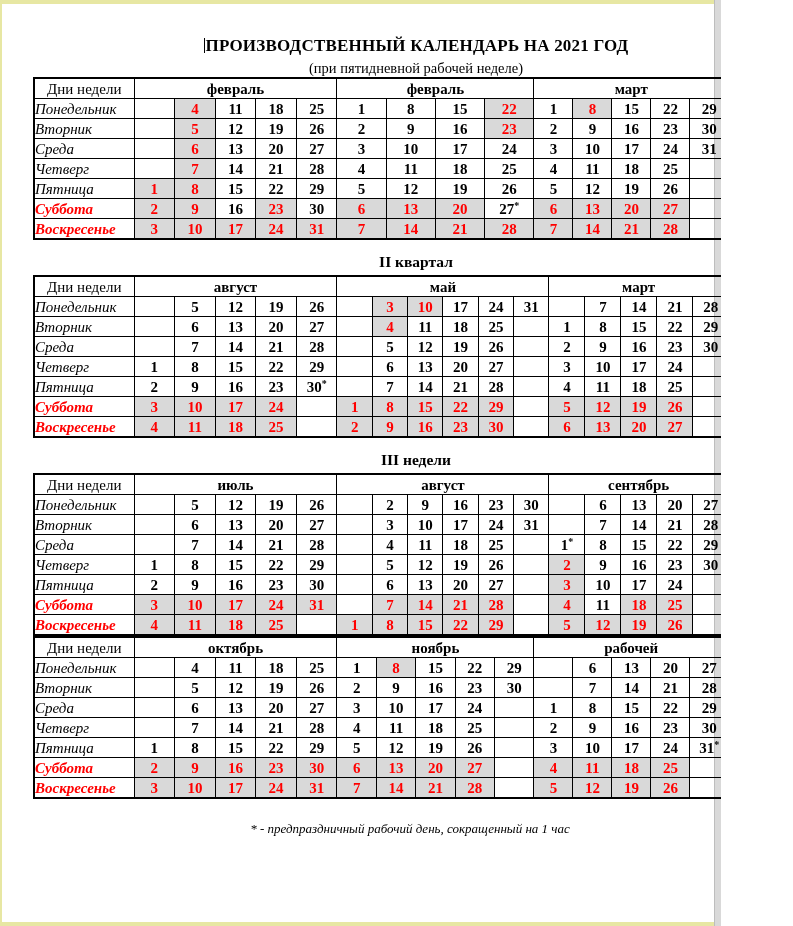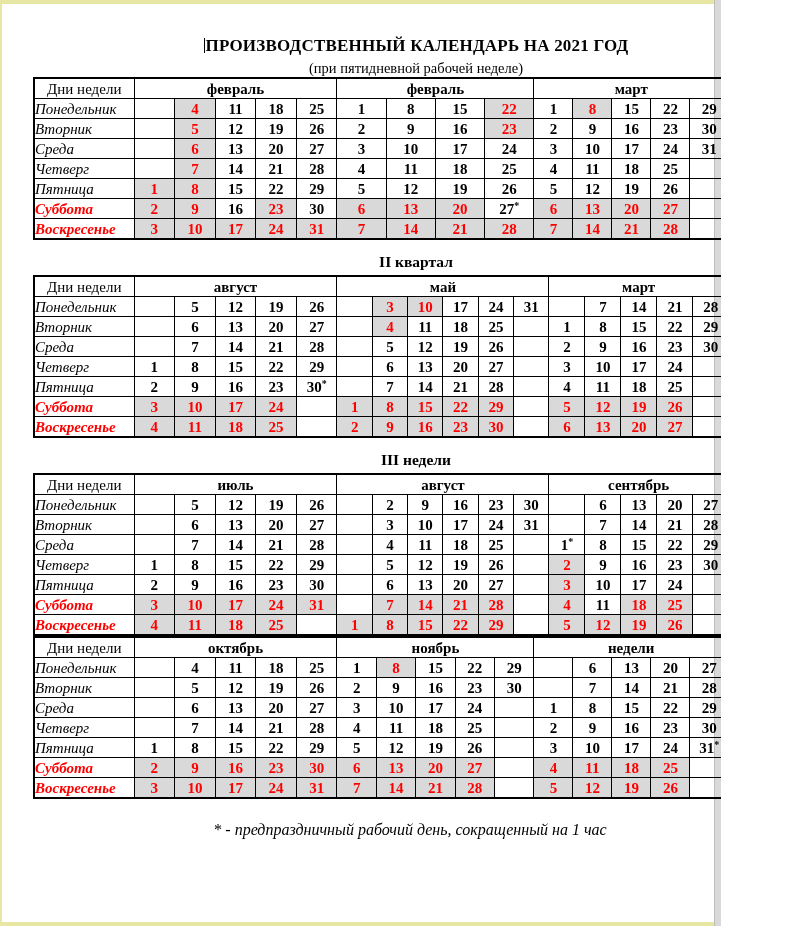--- a/index.html
+++ b/index.html
@@ -18,21 +18,21 @@
   table.cal{border-collapse:collapse;table-layout:fixed;margin-left:33px;border:2px solid #000;}
   table.cal td{border:1px solid #000;height:19px;padding:0;font-size:15px;line-height:18px;
                overflow:hidden;white-space:nowrap;}
   td.day-hdr{font-weight:normal;text-align:center;padding-left:4px;}
   td.month-hdr{font-weight:bold;text-align:center;}
   td.day-lbl{text-align:left;padding-left:4px;font-style:italic;}
   td.day-lbl.wk{color:#ff0000;font-weight:bold;}
   td.num{font-weight:bold;text-align:center;}
   td.num.hol{background:#d9d9d9;color:#ff0000;}
   .ast{font-size:10px;vertical-align:5px;line-height:0;}
-  .footnote{text-align:center;padding-left:40px;font-size:16px;font-style:italic;margin-top:22px;}
+  .footnote{text-align:center;padding-left:40px;font-size:13px;font-style:italic;margin-top:22px;}
 </style>
 </head>
 <body>
 
 <div class="page">
   <div class="edge-top"></div>
   <div class="edge-left"></div>
   <div class="edge-bottom"></div>
   <div class="scrollbar"></div>
 
@@ -534,21 +534,21 @@
           <col style="width: 39px;">
           <col style="width: 39px;">
           <col style="width: 39px;">
           <col style="width: 39px;">
         </colgroup>
         <tbody>
           <tr>
             <td class="day-hdr">Дни недели</td>
             <td class="month-hdr" colspan="5">октябрь</td>
             <td class="month-hdr" colspan="5">ноябрь</td>
-            <td class="month-hdr" colspan="5">недели</td>
+            <td class="month-hdr" colspan="5">рабочей</td>
           </tr>
           <tr>
             <td class="day-lbl">Понедельник</td>
             <td class="num"></td>
             <td class="num">4</td>
             <td class="num">11</td>
             <td class="num">18</td>
             <td class="num">25</td>
             <td class="num">1</td>
             <td class="num hol">8</td>

